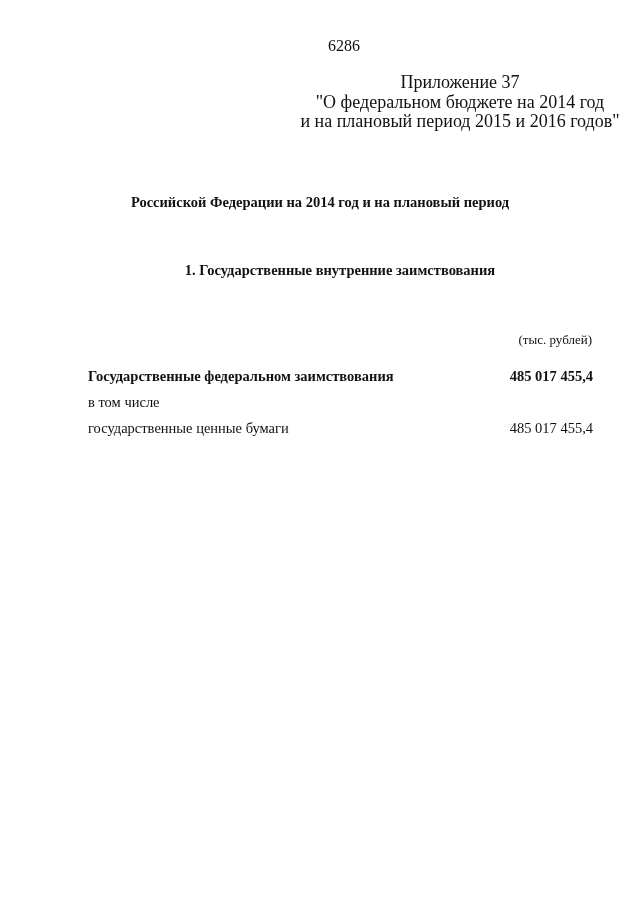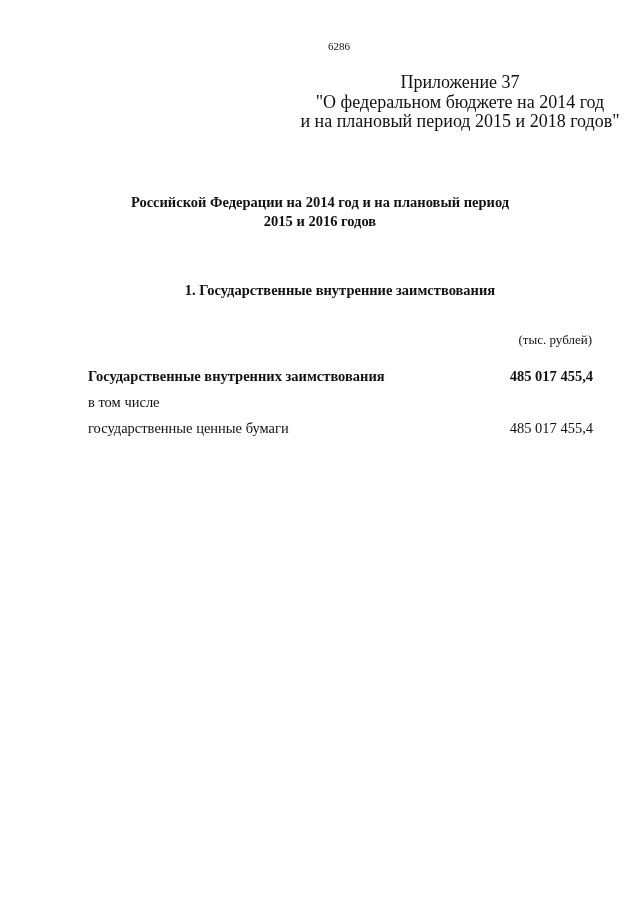--- a/index.html
+++ b/index.html
@@ -12,21 +12,21 @@
       height: 905px;
       position: relative;
       overflow: hidden;
       font-family: "Liberation Serif", "DejaVu Serif", serif;
       color: #111111;
     }
     .page-number {
       position: absolute;
       left: 328px;
       top: 37px;
-      font-size: 11px;
+      font-size: 16px;
       line-height: 18px;
       text-align: right;
     }
     .appendix {
       position: absolute;
       left: 300px;
       top: 73px;
       width: 320px;
       text-align: center;
       font-size: 18px;
@@ -47,21 +47,21 @@
     .section-title {
       position: absolute;
       left: 100px;
       top: 261px;
       width: 480px;
       text-align: center;
       font-weight: bold;
       font-size: 14.5px;
       line-height: 18.5px;
     }
-    .section-title div { white-space: nowrap; margin-top: 20px; }
+    .section-title div { white-space: nowrap; }
     .units {
       position: absolute;
       right: 48px;
       top: 331px;
       font-size: 13px;
       line-height: 18px;
     }
     .row {
       position: absolute;
       left: 88px;
@@ -77,36 +77,35 @@
     .row-securities { top: 419px; }
   </style>
 </head>
 <body>
 
 <div class="page-number">6286</div>
 
 <div class="appendix">
   <div>Приложение 37</div>
   <div>"О федеральном бюджете на 2014 год</div>
-  <div>и на плановый период 2015 и 2018 годов"</div>
+  <div>и на плановый период 2015 и 2016 годов"</div>
 </div>
 
 <div class="title">
   <div>Российской Федерации на 2014 год и на плановый период</div>
-  <div>2015 и 2016 годов</div>
 </div>
 
 <div class="section-title">
   <div>1. Государственные внутренние заимствования</div>
 </div>
 
 <div class="units">(тыс. рублей)</div>
 
 <div class="row row-total bold">
-  <span class="label">Государственные внутренних заимствования</span>
+  <span class="label">Государственные федеральном заимствования</span>
   <span class="value">485 017 455,4</span>
 </div>
 
 <div class="row row-incl">
   <span class="label">в том числе</span>
   <span class="value"></span>
 </div>
 
 <div class="row row-securities">
   <span class="label">государственные ценные бумаги</span>

